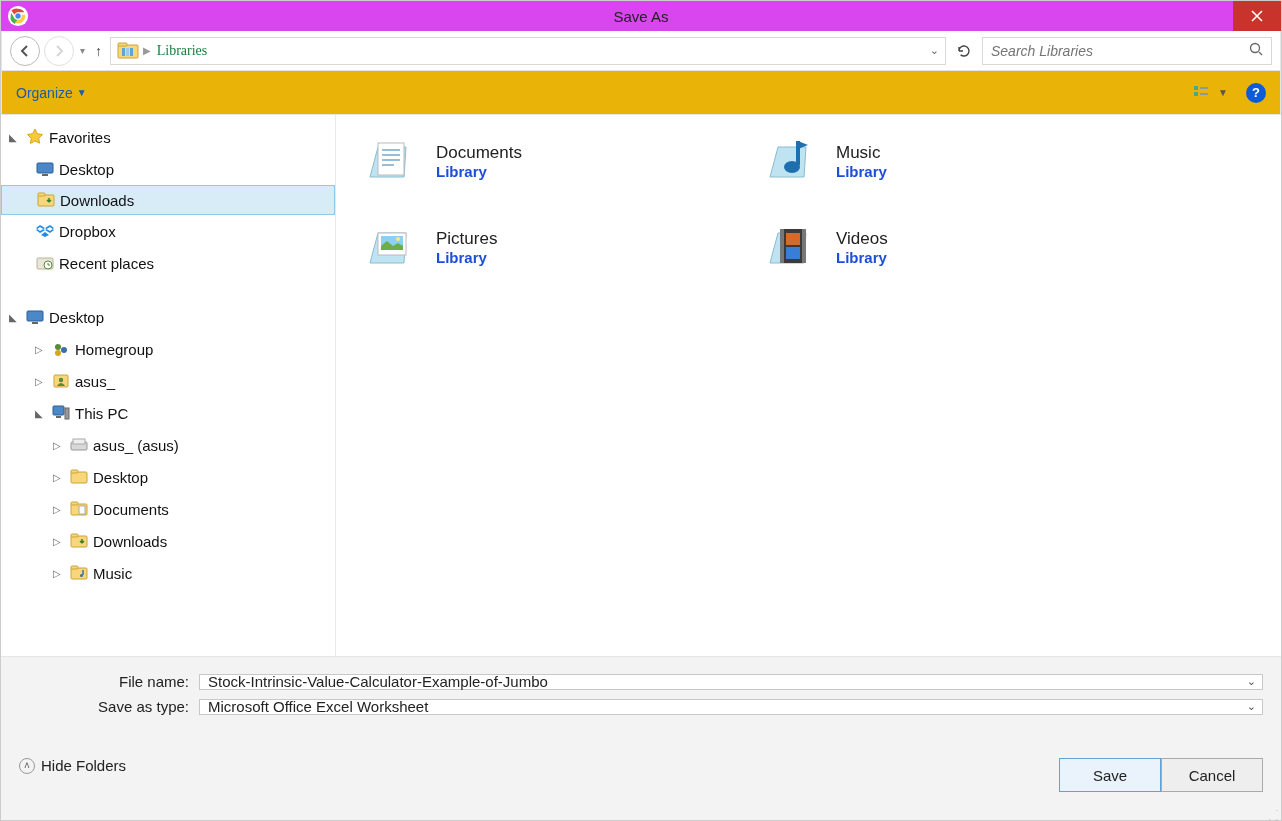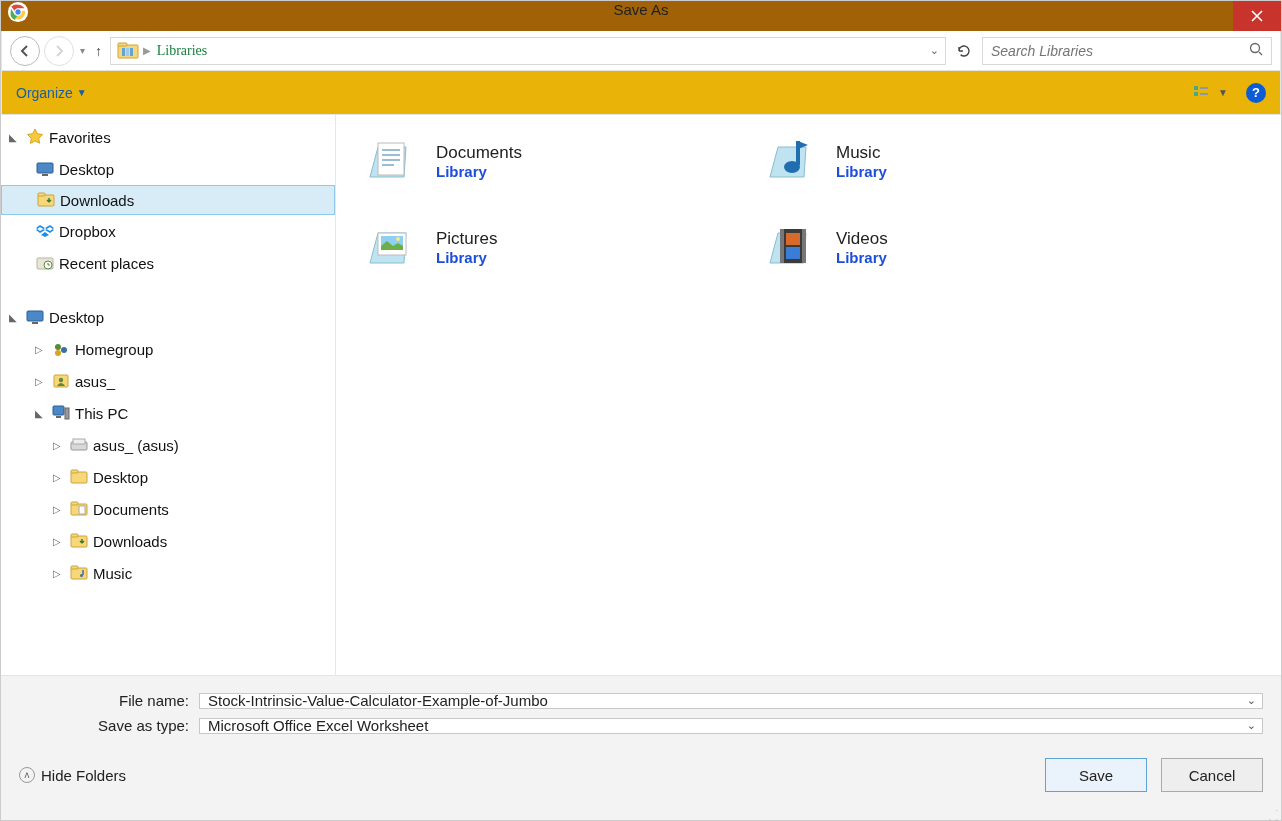--- a/index.html
+++ b/index.html
@@ -1,19 +1,19 @@
 <!DOCTYPE html>
 <html><head>
 <meta charset="utf-8">
 <style>
   * { box-sizing: border-box; margin: 0; padding: 0; }
   body { font-family: "Segoe UI", Tahoma, sans-serif; font-size: 14px; background:#fff; color:#222; }
   .window { width:1282px; height:821px; border:1px solid #ccc; display:flex; flex-direction:column; background:#fff;}
   
-  .titlebar { height:30px; display:flex; background:#a16207; position:relative;}
+  .titlebar { height:30px; display:flex; align-items:center; background:#d946ef; position:relative;}
   .titlebar .app-icon { width:22px; height:22px; margin-left:6px;}
   .titlebar .title { position:absolute; left:0; right:0; text-align:center; font-size:15px; pointer-events:none;}
   .close-btn { width:48px; height:30px; background:#c8332b; color:#fff; margin-left:auto; display:flex; align-items:center; justify-content:center; cursor:pointer;}
   
   .nav { height:40px; display:flex; align-items:center; gap:4px; padding:6px 8px; border:1px solid #e5e5e5; border-top:none;}
   .circ { width:30px; height:30px; border-radius:50%; border:1px solid #bbb; display:flex; align-items:center; justify-content:center; cursor:pointer; color:#555;}
   .circ.disabled { border-color:#e0e0e0; color:#ccc; }
   .nav .caret { color:#888; font-size:10px; padding:0 2px;}
   .up-icon {padding:0 4px; color:#444; font-weight:bold; cursor:pointer;}
   .path { flex:1; height:28px; border:1px solid #d8d8d8; display:flex; align-items:center; padding:0 6px; gap:6px; position:relative;}
@@ -53,21 +53,21 @@
   .lib-text .s { font-size:15px; color:#1d4ed8;font-weight:bold;}
   
   .footer { border-top:1px solid #e5e5e5; background:#f3f3f3; padding:16px 18px 28px 18px;}
   .frow { display:flex; align-items:center; gap:10px; margin-bottom:8px;}
   .frow label { width:170px; text-align:right; font-size:15px; color:#222;}
   .frow .combo { flex:1; height:16px; border:1px solid #c8c8c8; background:#fff; display:flex; align-items:center; padding:0 8px; position:relative; font-size:15px;}
   .frow .combo .dd { position:absolute; right:6px; color:#555; font-size:11px; cursor:pointer;}
   .actions { display:flex; align-items:center; margin-top:24px;}
   .hide-folders { display:flex; align-items:center; gap:6px; color:#222; cursor:pointer; font-size:15px;}
   .hide-folders .ch { width:16px;height:16px;border:1px solid #999;border-radius:50%; display:flex;align-items:center;justify-content:center;font-size:10px;color:#555;}
-  .btns { margin-left:auto; display:flex; gap:14px;}
+  .btns { margin-left:auto; display:flex; margin-top:19px;}
   .btn { width:102px; height:34px; border:1px solid #aaa; background:#eee; display:flex; align-items:center; justify-content:center; font-size:15px; cursor:pointer;}
   .btn.primary { border:1px solid #5fa4d6; background:#eaf3fb;}
   .resize { position:absolute; right:2px; bottom:2px; width:14px; height:14px; color:#bbb; font-size:14px; line-height:8px; display:flex; flex-direction:column; align-items:flex-end; gap:1px;}
   .resize span{font-size:9px; letter-spacing:1px;}
   .rel { position:relative; }
 </style>
 </head>
 <body>
 
 <div class="window rel">

